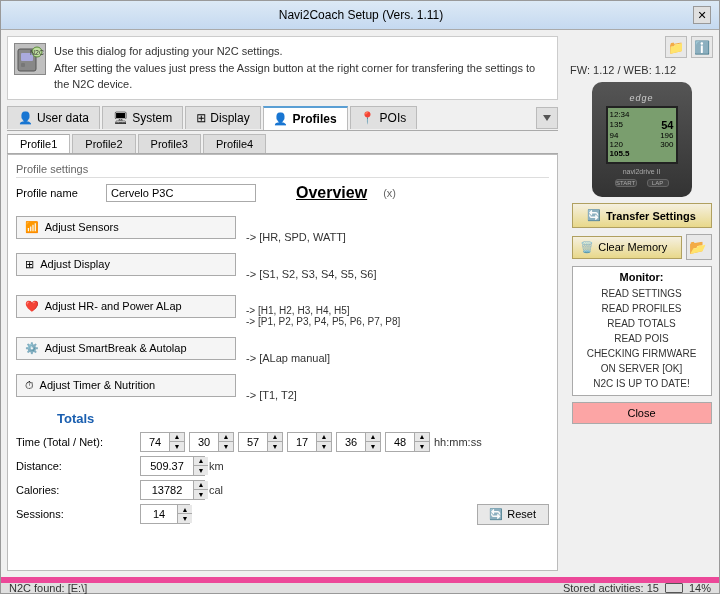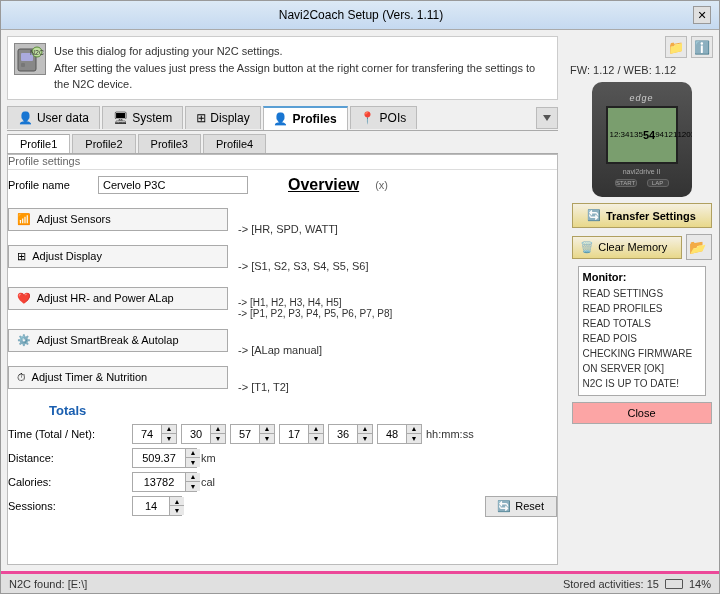--- a/index.html
+++ b/index.html
@@ -136,20 +136,21 @@
       margin-top: 3px;
     }
     .profile-tab.active {
       background: #fff;
       border-top: 1px solid #aaa;
     }
     .profile-content {
       background: #fff;
       border: 1px solid #bbb;
       flex: 1;
+      padding: 8px;
       overflow-y: auto;
     }
     .profile-settings-label {
       font-size: 11px;
       color: #666;
       margin-bottom: 6px;
       border-bottom: 1px solid #ddd;
       padding-bottom: 2px;
     }
     .profile-name-row {
@@ -297,20 +298,21 @@
       justify-content: center;
       position: relative;
       overflow: hidden;
     }
     .device-screen {
       width: 72px;
       height: 58px;
       background: #7a9e6e;
       border: 2px solid #222;
       display: flex;
+      flex-direction: column;
       padding: 2px;
       font-size: 7px;
       color: #000;
     }
     .device-brand {
       font-size: 7px;
       color: #aaa;
       text-align: center;
       margin-top: 4px;
     }
@@ -366,24 +368,25 @@
       height: 26px;
       background: #e8e8e8;
       border: 1px solid #aaa;
       display: flex;
       align-items: center;
       justify-content: center;
       cursor: pointer;
       font-size: 14px;
     }
     .monitor-box {
-      width: 128px;
+      width: 140px;
       border: 1px solid #aaa;
       background: #fff;
       padding: 4px;
+      text-align: center;
     }
     .monitor-label {
       font-size: 11px;
       font-weight: bold;
       margin-bottom: 3px;
     }
     .monitor-text {
       font-size: 10px;
       color: #333;
       line-height: 1.5;
@@ -391,23 +394,23 @@
     .close-btn {
       background: #fca5a5;
       border: 1px solid #aaa;
       padding: 4px 20px;
       cursor: pointer;
       font-size: 11px;
       width: 140px;
       text-align: center;
     }
     .status-bar {
-      height: 22px;
+      height: 16px;
       background: #e0e0e0;
-      border-top: 3px solid #ec4899;
+      border-top: 6px solid #ec4899;
       display: flex;
       align-items: center;
       padding: 0 8px;
       font-size: 11px;
       gap: 8px;
     }
     .status-left {
       flex: 1;
       color: #333;
     }
@@ -686,21 +689,21 @@
         <div class="device-screen">
           <div class="screen-row">
               <span>12:34</span>
             </div>
           <div class="screen-row">
               <span>135</span>
               <span class="screen-big">54</span>
             </div>
           <div class="screen-row">
               <span>94</span>
-              <span>121</span>
+              <span>196</span>
             </div>
           <div class="screen-row">
               <span>120</span>
               <span>300</span>
             </div>
           <div class="screen-row">
               <span style="font-weight:bold;">105.5</span>
             </div>
         </div>
         <div class="device-brand">navi2drive II</div>

